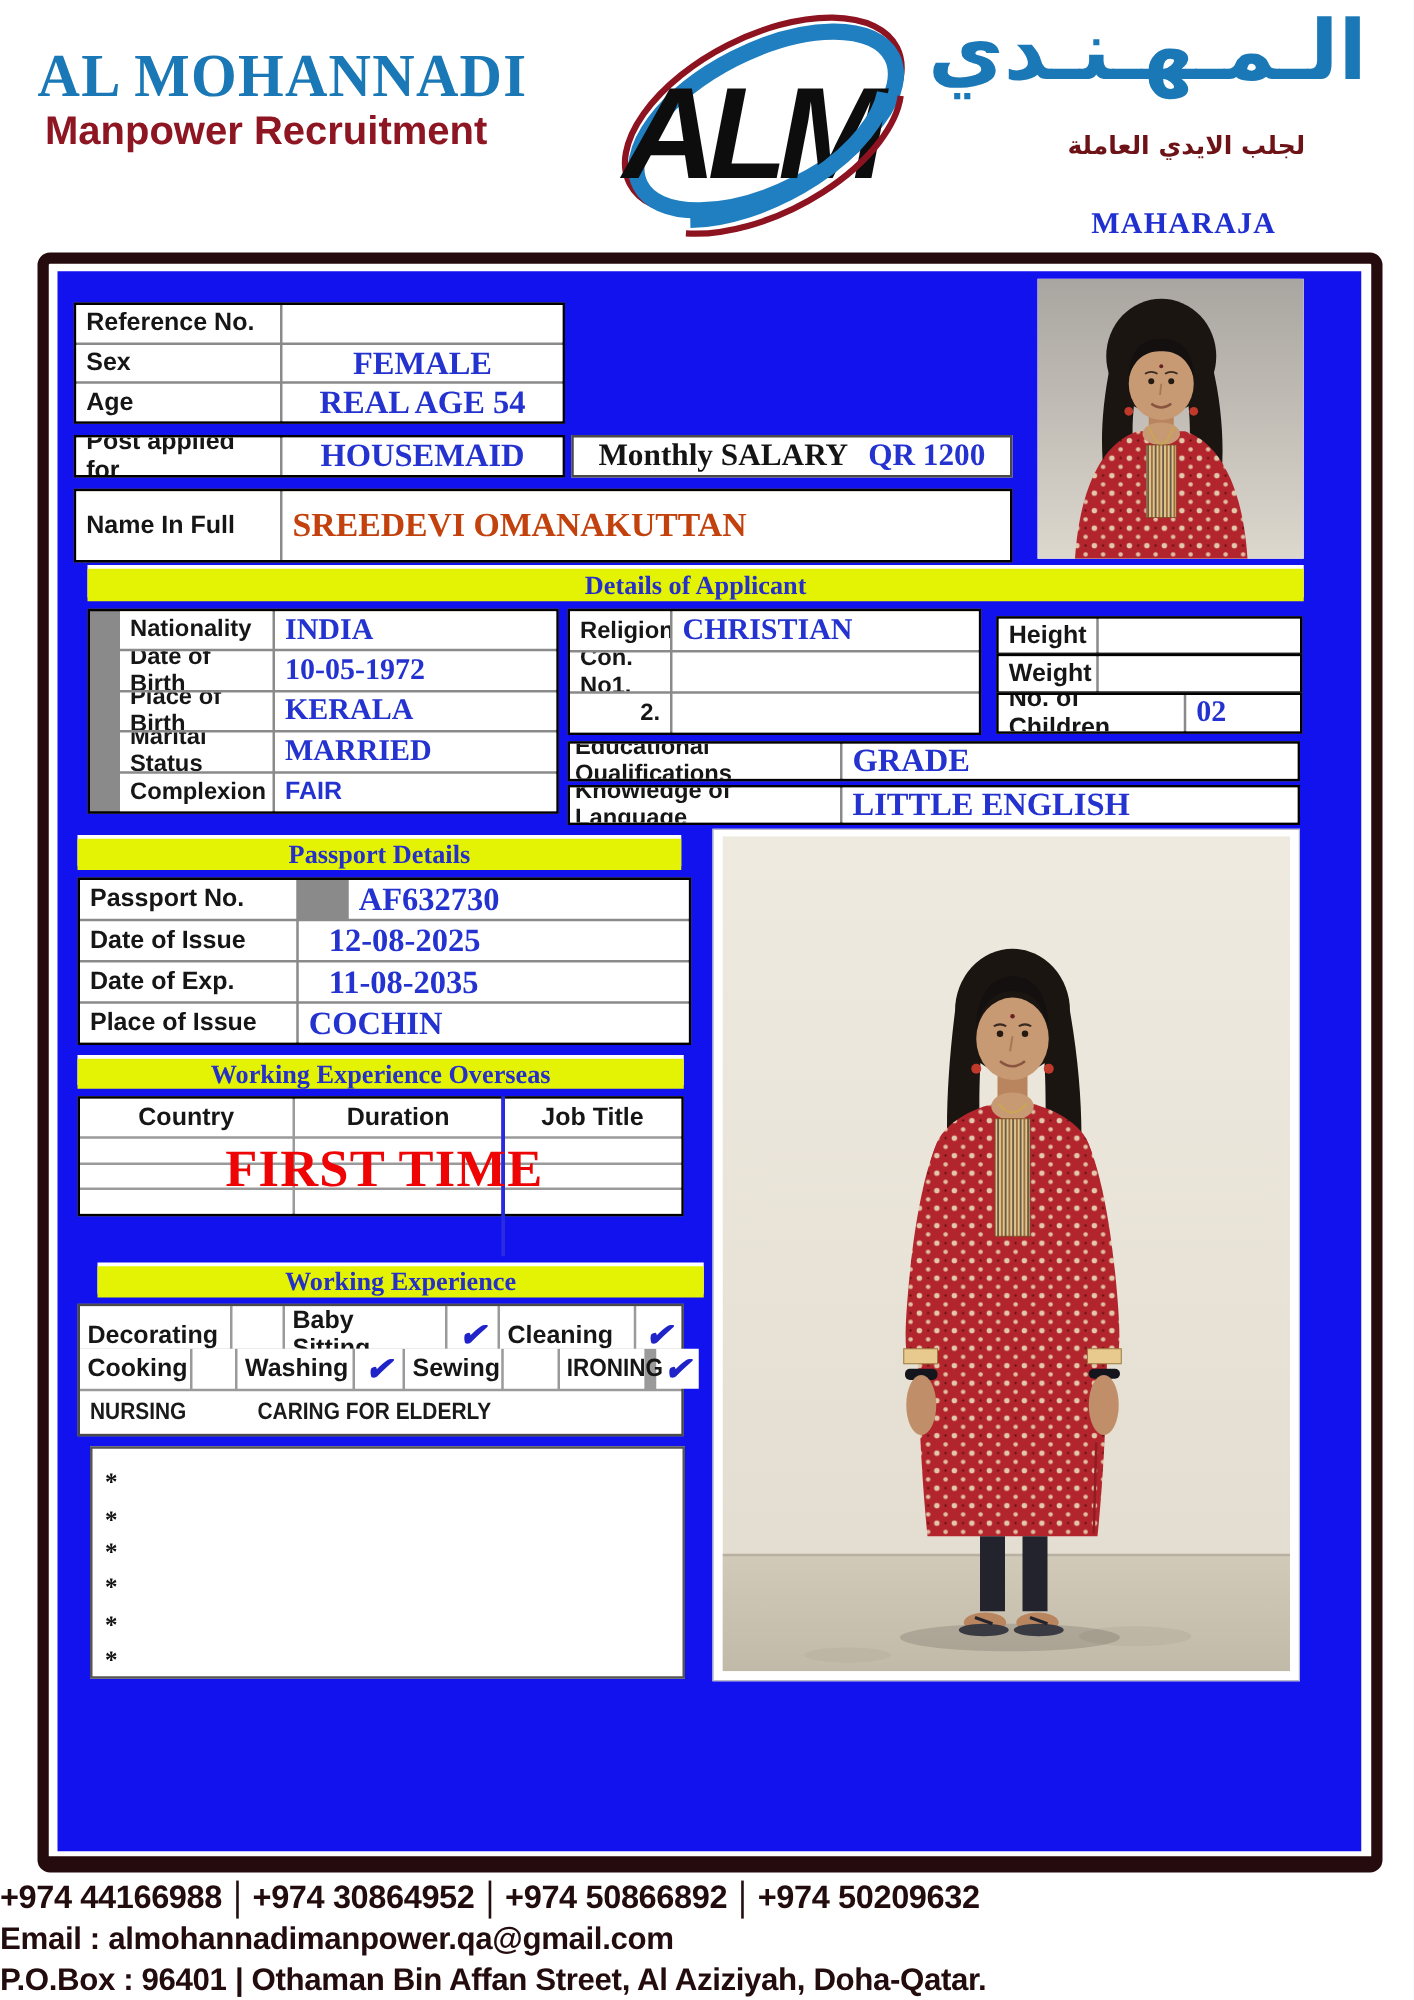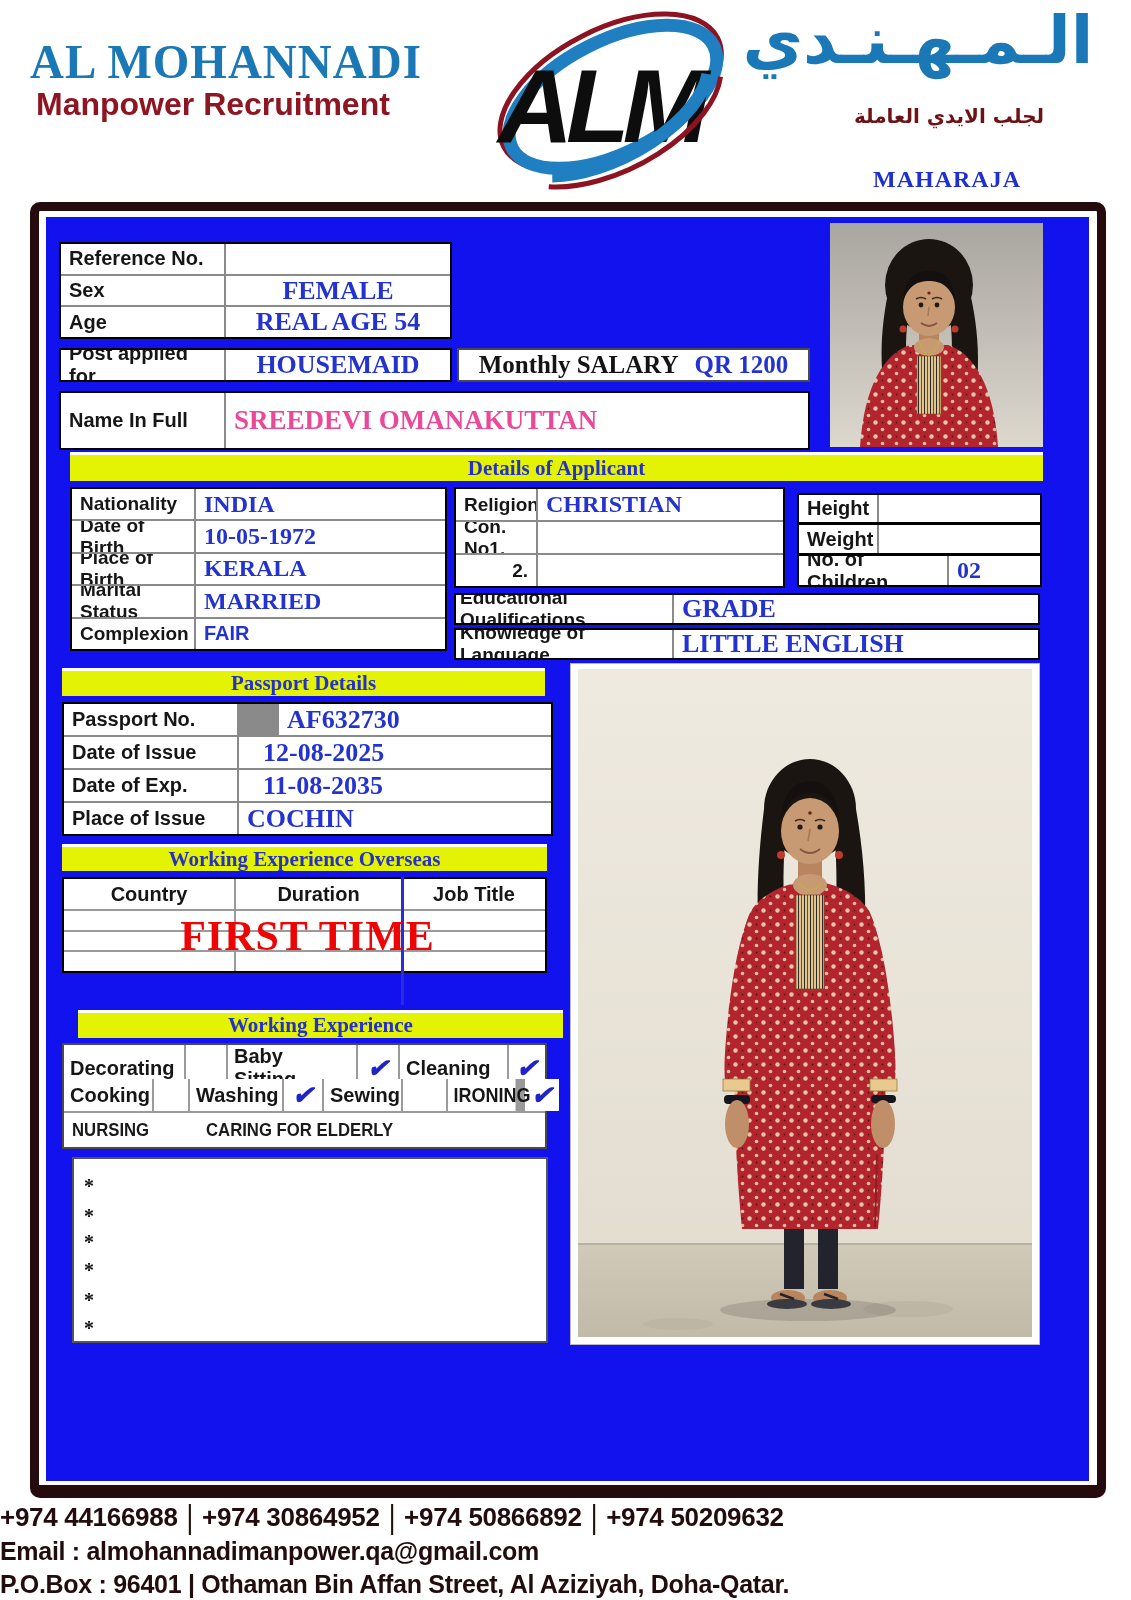--- a/index.html
+++ b/index.html
@@ -30,21 +30,21 @@
   .rt{justify-content:flex-end;text-align:right;}
   .ybar{background:#e3f303;display:flex;align-items:center;justify-content:center;font:700 21px "Liberation Serif",serif;color:#2430c8;box-shadow:0 -3px 0 #ffffff;}
   .chk{font:700 26px "Liberation Serif",serif;font-style:italic;color:#2024c8;display:flex;align-items:center;justify-content:center;}
 
   
   .tbl-top{left:59px;top:242px;width:393px;height:97px;grid-template-columns:163px 1fr;grid-template-rows:1fr 1fr 1fr;}
   .tbl-post{left:59px;top:348px;width:393px;height:34px;grid-template-columns:163px 1fr;}
   .cell-salary{left:457px;top:348px;width:353px;height:34px;background:#fff;border:2px solid #4a4a4a;box-sizing:border-box;display:flex;align-items:center;justify-content:center;gap:16px;}
   .tbl-name{left:59px;top:391px;width:751px;height:59px;grid-template-columns:163px 1fr;}
   .bar-details{left:70px;top:455px;width:973px;height:26px;}
-  .tbl-dleft{left:70px;top:487px;width:377px;height:164px;grid-template-columns:122px 1fr;grid-template-rows:repeat(5,1fr);}
+  .tbl-dleft{left:70px;top:487px;width:377px;height:164px;grid-template-columns:122px 1fr;grid-template-rows:repeat(5,1fr);padding-left:24px;}
   .tbl-dmid{left:454px;top:487px;width:331px;height:101px;grid-template-columns:80px 1fr;grid-template-rows:repeat(3,1fr);}
   .row-edu{left:454px;top:593px;width:586px;height:32px;grid-template-columns:216px 1fr;}
   .row-lang{left:454px;top:628px;width:586px;height:32px;grid-template-columns:216px 1fr;}
   .row-height{left:797px;top:493px;width:245px;height:31px;grid-template-columns:78px 1fr;}
   .row-weight{left:797px;top:523px;width:245px;height:32px;grid-template-columns:78px 1fr;}
   .row-children{left:797px;top:554px;width:245px;height:33px;grid-template-columns:148px 1fr;}
   .bar-passport{left:62px;top:671px;width:483px;height:25px;}
   .tbl-passport{left:62px;top:702px;width:491px;height:134px;grid-template-columns:173px 1fr;grid-template-rows:repeat(4,1fr);}
   .bar-overseas{left:62px;top:847px;width:485px;height:24px;}
   .tbl-overseas{left:62px;top:877px;width:485px;height:96px;grid-template-columns:170px 165px 1fr;grid-template-rows:30px 1fr 1fr 1fr;gap:2px;background:#9a9a9a;}
@@ -112,21 +112,21 @@
     <div class="s-lbl">Post applied for</div>
     <div class="b-val ctr">HOUSEMAID</div>
   </div>
   <div class="abs cell-salary">
     <span style="font:700 25px 'Liberation Serif',serif;color:#141414;">Monthly SALARY</span>
     <span style="font:700 25px 'Liberation Serif',serif;color:#2433cf;">QR 1200</span>
   </div>
 
   <div class="abs grid tbl-name">
     <div class="s-lbl">Name In Full</div>
-    <div style="font:700 27px 'Liberation Serif',serif;color:#ec4899;">SREEDEVI OMANAKUTTAN</div>
+    <div style="font:700 27px 'Liberation Serif',serif;color:#c2410c;">SREEDEVI OMANAKUTTAN</div>
   </div>
 
   <div class="abs ybar bar-details">Details of Applicant</div>
 
   <div class="abs grid tbl-dleft">
     <div class="s-lbl-sm">Nationality</div>
     <div class="b-val-sm">INDIA</div>
     <div class="s-lbl-sm">Date of Birth</div>
     <div class="b-val-sm">10-05-1972</div>
     <div class="s-lbl-sm">Place of Birth</div>

